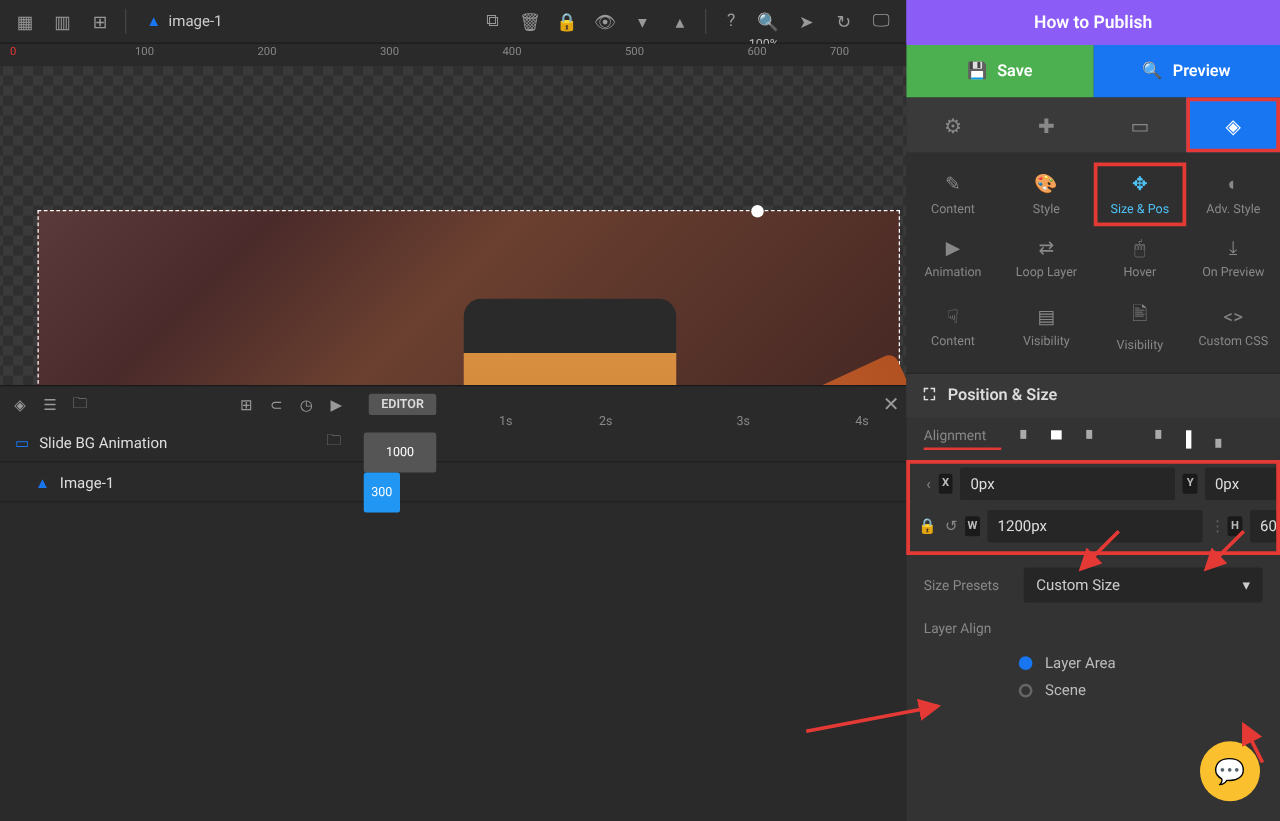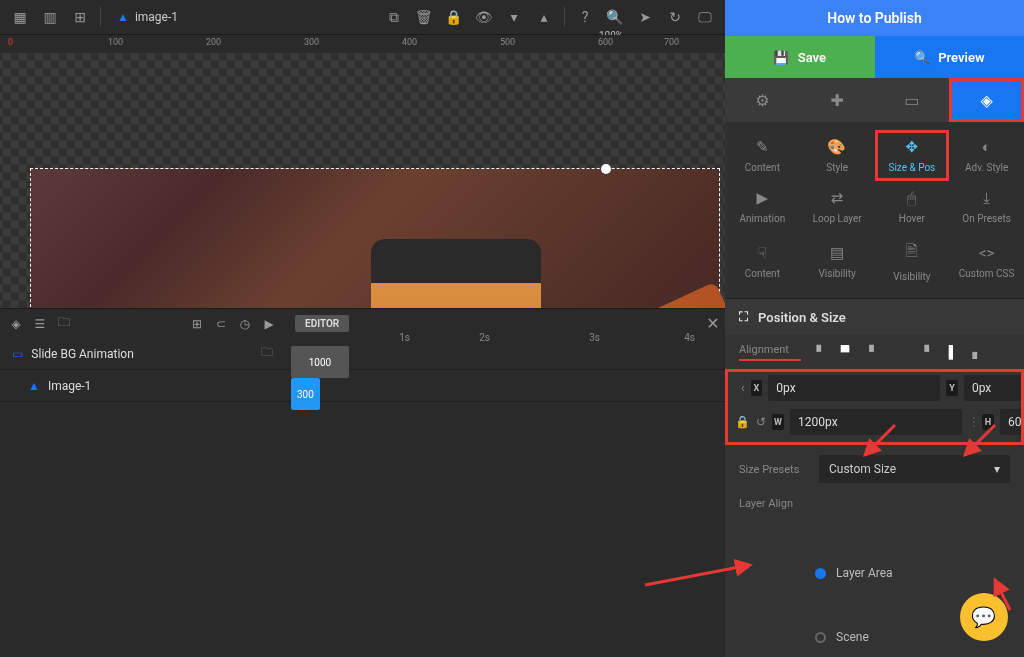--- a/index.html
+++ b/index.html
@@ -35,21 +35,21 @@
 .timeline-rows { background: #2a2a2a; }
 .tl-row { height: 32px; display: flex; align-items: center; border-bottom: 1px solid #1f1f1f; }
 .tl-row-label { width: 285px; display: flex; align-items: center; gap: 8px; padding: 0 12px; font-size: 12px; color: #ddd; }
 .tl-row-label.indent { padding-left: 28px; }
 .tl-row-track { flex: 1; position: relative; height: 100%; }
 .tl-chip { position: absolute; top: 8px; height: 24px; background: #2196f3; color: #fff; font-size: 10px; display: flex; align-items: center; justify-content: center; border-radius: 2px; padding: 16px 6px; }
 .tl-chip.gray { background: #555; }
 .folder-icon { margin-left: auto; color: #888; }
 
 
-.howto-bar { background: #3b82f6; color: #fff; text-align: center; padding: 10px 0; font-size: 14px; font-weight: 600; }
+.howto-bar { background: #8b5cf6; color: #fff; text-align: center; padding: 10px 0; font-size: 14px; font-weight: 600; }
 .action-bar { display: flex; height: 42px; }
 .action-btn { flex: 1; display: flex; align-items: center; justify-content: center; gap: 8px; font-size: 13px; font-weight: 600; color: #fff; cursor: pointer; }
 .action-btn.save { background: #4caf50; }
 .action-btn.preview { background: #1976f2; }
 
 .panel-tabs { display: flex; background: #3a3a3a; height: 44px; }
 .panel-tab { flex: 1; display: flex; align-items: center; justify-content: center; color: #888; font-size: 16px; }
 .panel-tab.active { background: #1976f2; color: #fff; }
 .red-box { outline: 3px solid #e53935; outline-offset: -3px; }
 
@@ -73,21 +73,21 @@
 .pos-grid { padding: 6px 10px 10px; display: flex; flex-direction: column; gap: 8px; }
 .pos-row { display: flex; align-items: center; gap: 6px; }
 .pos-pre { width: 22px; text-align: center; color: #888; font-size: 12px; }
 .field-label { width: 12px; height: 16px; background: #1a1a1a; color: #bbb; font-size: 9px; font-weight: 700; display: flex; align-items: center; justify-content: center; border-radius: 2px; padding: 0 3px; }
 .pos-input { flex: 1; background: #262626; border: none; color: #ddd; font-size: 12px; padding: 6px 8px; border-radius: 2px; }
 .dots { color: #666; font-size: 12px; width: 8px; }
 
 .preset-row { display: flex; align-items: center; padding: 10px 14px; font-size: 11px; color: #888; gap: 10px; }
 .preset-select { flex: 1; background: #262626; padding: 7px 10px; color: #ccc; font-size: 12px; border-radius: 2px; display: flex; justify-content: space-between; align-items: center; }
 
-.radio-row { display: flex; align-items: center; gap: 10px; padding: 4px 14px 4px 90px; font-size: 12px; color: #bbb; margin-top: 42px; }
+.radio-row { display: flex; align-items: center; gap: 10px; padding: 4px 14px 4px 90px; font-size: 12px; color: #bbb; }
 .radio-dot { width: 11px; height: 11px; border-radius: 50%; border: 2px solid #666; }
 .radio-dot.on { background: #1976f2; border-color: #1976f2; }
 
 .fab { position: absolute; right: 16px; bottom: 16px; width: 48px; height: 48px; border-radius: 50%; background: #fbc02d; display: flex; align-items: center; justify-content: center; color: #fff; font-size: 20px; }
 
 .red-arrow { position: absolute; pointer-events: none; }
 svg.arrow-svg { overflow: visible; }
 </style>
 </head>
 <body>
@@ -240,21 +240,21 @@
     <div class="tool-cell">
         <span class="ico">⇄</span>
         <span>Loop Layer</span>
       </div>
     <div class="tool-cell">
         <span class="ico">🖱</span>
         <span>Hover</span>
       </div>
     <div class="tool-cell">
         <span class="ico">⤓</span>
-        <span>On Presets</span>
+        <span>On Preview</span>
       </div>
     <div class="tool-cell">
         <span class="ico">☟</span>
         <span>Content</span>
       </div>
     <div class="tool-cell">
         <span class="ico">▤</span>
         <span>Visibility</span>
       </div>
     <div class="tool-cell">

